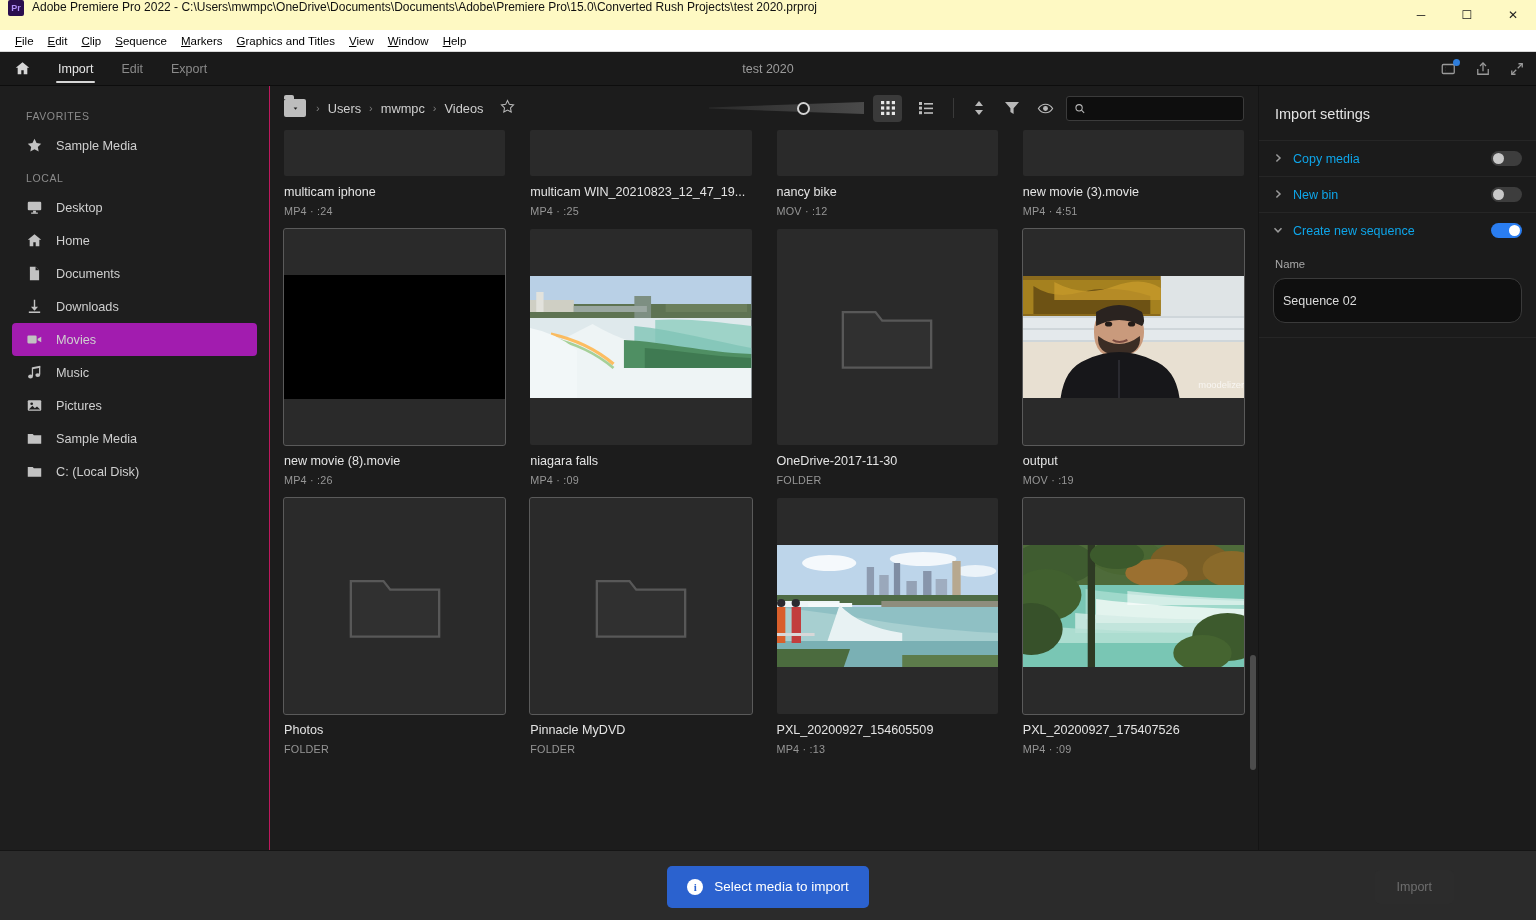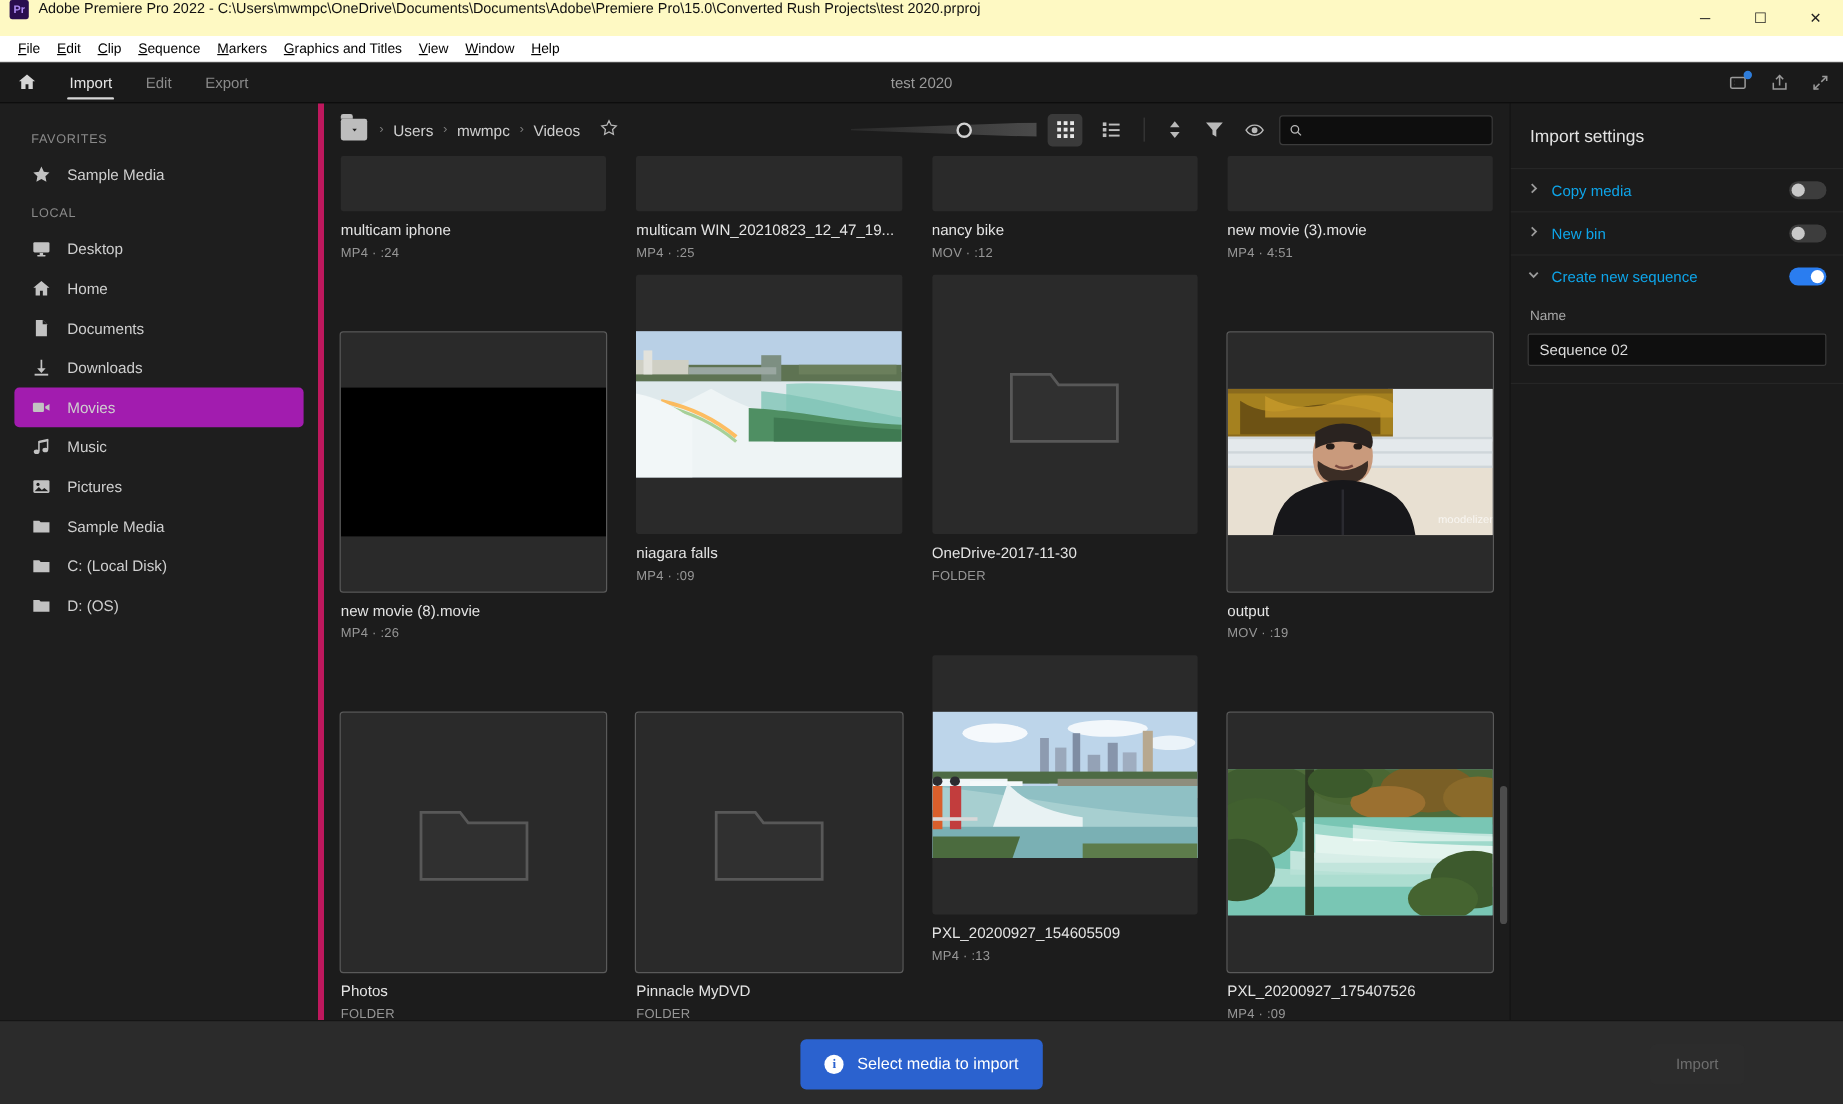--- a/index.html
+++ b/index.html
@@ -68,21 +68,21 @@
     position: absolute; right: -2px; top: -1px; width: 7px; height: 7px;
     border-radius: 50%; background: #2e7ddb;
   }
 
   
   .body-wrap { display: flex; height: 764px; }
 
   
   .sidebar {
     width: 270px; background: #1e1e1e; padding-top: 14px;
-    border-right: 5px solid #be185d; overflow: hidden; flex: none;
+    border-right: 1px solid #be185d; overflow: hidden; flex: none;
   }
   .side-group-label {
     font-size: 10.5px; letter-spacing: 0.6px; color: #8b8b8b;
     padding: 10px 0 7px 26px; text-transform: uppercase;
   }
   .side-item {
     display: flex; align-items: center; gap: 13px; height: 33px;
     margin: 0 12px; padding-left: 14px; border-radius: 4px;
     color: #cfcfcf; font-size: 12.7px; cursor: pointer;
   }
@@ -144,21 +144,21 @@
     display: grid; grid-template-columns: repeat(4, 1fr); gap: 12px 25px;
     padding-bottom: 10px;
   }
   .media-card { cursor: pointer; }
   .thumb {
     width: 100%; height: 216px; background: #2a2a2a; border-radius: 2px;
     display: flex; align-items: center; justify-content: center; overflow: hidden;
     position: relative;
   }
   .thumb.short { height: 46px; }
-  .thumb.selected { outline: 1px solid #5a5a5a; margin-top: 48px; }
+  .thumb.selected { outline: 1px solid #5a5a5a; }
   .media-name {
     font-size: 12.6px; color: #e4e4e4; margin-top: 9px; white-space: nowrap;
     overflow: hidden; text-overflow: ellipsis;
   }
   .media-meta { font-size: 10.8px; color: #969696; margin-top: 6px; letter-spacing: 0.2px; }
   .folder-glyph { width: 96px; height: 78px; }
 
   .scrollbar-track {
     position: absolute; right: 2px; top: 60px; width: 6px; height: 640px;
   }
@@ -187,22 +187,22 @@
   }
   .toggle::after {
     content: ""; position: absolute; left: 2px; top: 2px; width: 11px; height: 11px;
     border-radius: 50%; background: #c8c8c8;
   }
   .toggle.on { background: #2a7df0; }
   .toggle.on::after { left: 18px; background: #ffffff; }
   .set-body { padding: 4px 14px 14px 14px; border-bottom: 1px solid #262626; }
   .set-sublabel { font-size: 11.3px; color: #a8a8a8; margin: 6px 0 8px 2px; }
   .text-field {
-    width: 100%; height: 27px; background: #0f0f0f; border: 1px solid #3a3a3a;
-    border-radius: 2px; color: #dcdcdc; font-size: 12.5px; padding: 0 9px;
+    width: 100%; height: 45px; background: #0f0f0f; border: 1px solid #3a3a3a;
+    border-radius: 12px; color: #dcdcdc; font-size: 12.5px; padding: 0 9px;
     outline: none; font-family: "Liberation Sans", sans-serif;
   }
 
   
   .footer {
     height: 72px; background: #2b2b2b; display: flex; align-items: center;
     justify-content: center; position: relative; border-top: 1px solid #151515;
   }
   .select-media-btn {
     background: #2b62cf; color: #fff; border: none; border-radius: 5px;
@@ -374,28 +374,20 @@
         <span>Sample Media</span>
       </div>
       <div class="side-item">
         <span class="side-ico">
           <svg width="17" height="17" viewBox="0 0 24 24" fill="currentColor" stroke="none">
             <path d="M2.5 5.5h7l1.6 2h10.4v12h-19z"></path>
           </svg>
         </span>
         <span>C: (Local Disk)</span>
       </div>
-      <div class="side-item">
-        <span class="side-ico">
-          <svg width="17" height="17" viewBox="0 0 24 24" fill="currentColor" stroke="none">
-            <path d="M2.5 5.5h7l1.6 2h10.4v12h-19z"></path>
-          </svg>
-        </span>
-        <span>D: (OS)</span>
-      </div>
     </div>
 
   <div class="content">
 
     <div class="browser-toolbar">
       <div class="crumb-folder">
         <svg width="9" height="9" viewBox="0 0 24 24" fill="currentColor">
             <path d="M7 9l5 6 5-6z"></path>
           </svg>
       </div>

